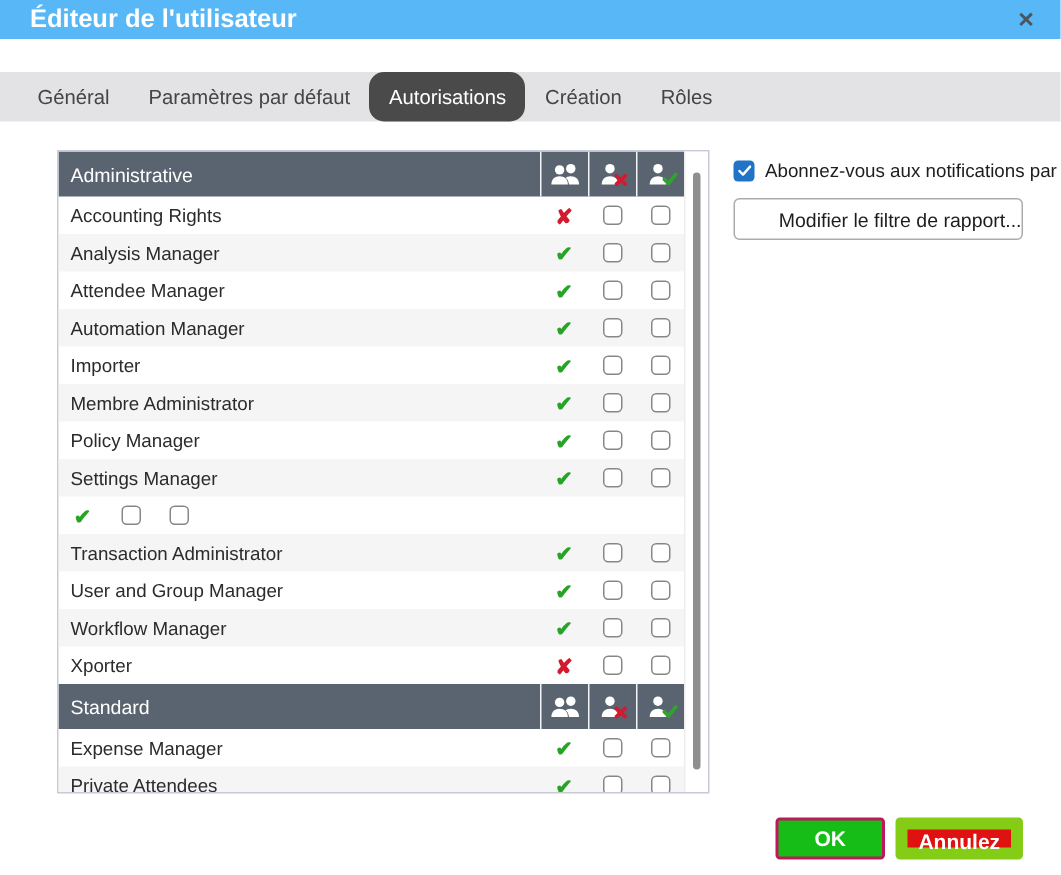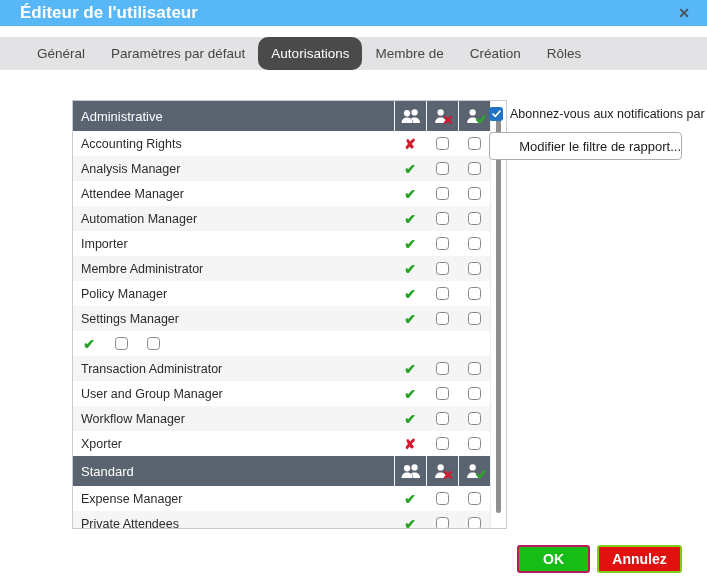--- a/index.html
+++ b/index.html
@@ -23,39 +23,38 @@
   }
   .close-btn {
     position: absolute; right: 14px; top: 4px;
     color: #4a5560; font-size: 14px; font-weight: bold;
     width: 18px; height: 18px; line-height: 18px; text-align: center;
     cursor: pointer;
   }
 
   
   .tabstrip {
-    position: absolute; left: 0; top: 37px; width: 707px; height: 33px;
+    position: absolute; left: 0; top: 48px; width: 707px; height: 33px;
     background: #E3E3E5;
-    display: flex; align-items: stretch; padding-left: 24px;
+    display: flex; align-items: stretch; padding-left: 12px;
   }
   .tab {
     color: #454545; font-size: 13.5px;
     padding: 0 13px; display: flex; align-items: center;
     cursor: pointer; white-space: nowrap;
   }
   .tab.active { background: #4A4A4A; color: #fff; border-radius: 10px; }
 
   
   .perm-table {
     position: absolute; left: 38px; top: 100px;
     width: 435px; height: 429px;
     border: 1px solid #C7CCD4;
     background: #fff; overflow: hidden;
     display: flex;
-    margin-left: 34px;
   }
   .table-content { width: 417px; overflow: hidden; }
   .section-header {
     height: 30px; background: #5A6470; color: #fff;
     display: flex; align-items: stretch; font-size: 13px;
   }
   .section-header .sec-name {
     flex: 1; display: flex; align-items: center; padding-left: 8px;
   }
   .hdr-icon-cell {
@@ -109,40 +108,39 @@
 
   
   .btn-ok {
     position: absolute; left: 517px; top: 545px; width: 73px; height: 28px;
     background: #16BD16; border: 2px solid #be185d; border-radius: 3px;
     color: #fff; font-weight: bold; font-size: 14px;
     font-family: "Liberation Sans", sans-serif; cursor: pointer;
   }
   .btn-cancel {
     position: absolute; left: 597px; top: 545px; width: 85px; height: 28px;
-    background: #E01111; border: 2px solid #84cc16; border-radius: 3px;
+    background: #E01111; border: 8px solid #84cc16; border-radius: 3px;
     color: #fff; font-weight: bold; font-size: 14px;
     font-family: "Liberation Sans", sans-serif; cursor: pointer;
   }
 </style>
 </head>
 <body>
 
 <div class="dialog">
 
   <div class="titlebar">
     <span class="title">Éditeur de l'utilisateur</span>
     <span class="close-btn">✕</span>
   </div>
 
   <div class="tabstrip">
       <div class="tab">Général</div>
       <div class="tab">Paramètres par défaut</div>
       <div class="tab active">Autorisations</div>
-      <div class="tab">Membre de</div>
       <div class="tab">Création</div>
       <div class="tab">Rôles</div>
     </div>
 
   <div class="perm-table">
     <div class="table-content">
         <div class="section-header">
           <div class="sec-name">Administrative</div>
           <div class="hdr-icon-cell">
             <svg viewBox="0 0 28 20">

